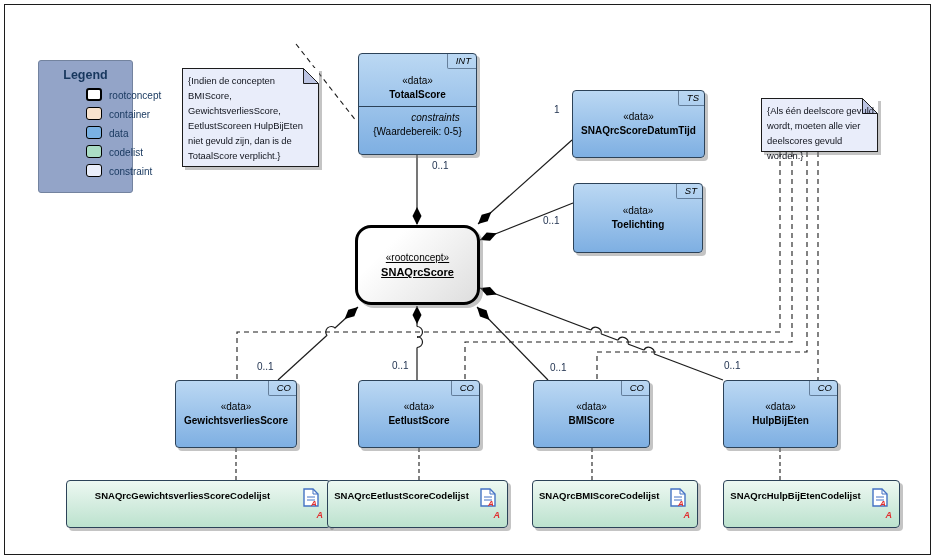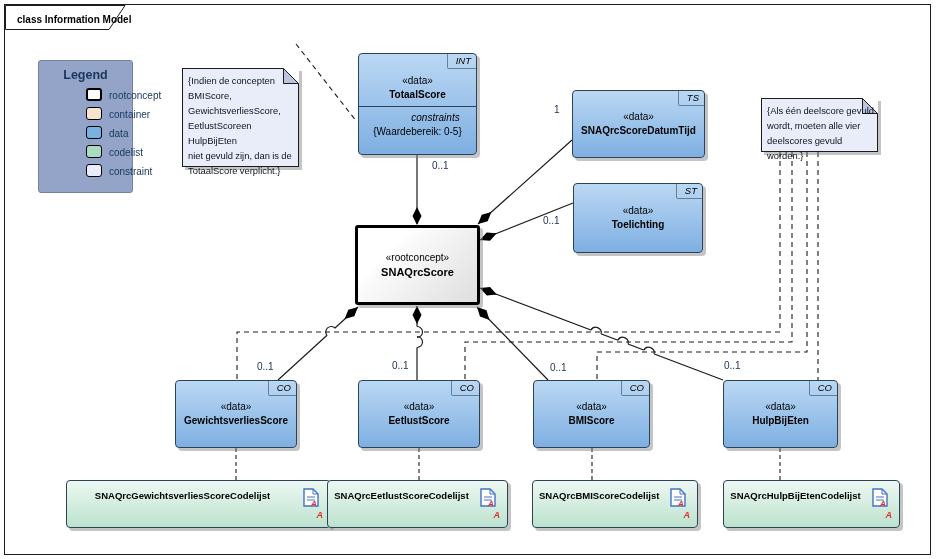--- a/index.html
+++ b/index.html
@@ -22,21 +22,21 @@
   .cls .body{display:flex;flex-direction:column;justify-content:center;align-items:center;height:100%;gap:3px;}
   .cls .stereo{font-size:10px;line-height:11px;text-align:center;}
   .cls .cname{font-size:10px;font-weight:bold;line-height:12px;}
   
   #cls-totaalscore .upper{height:52px;display:flex;flex-direction:column;justify-content:flex-end;
        align-items:center;gap:3px;padding-bottom:5px;box-sizing:border-box;}
   #cls-totaalscore .lower{border-top:1px solid #2c4258;padding-top:5px;display:flex;flex-direction:column;gap:3px;}
   #cls-totaalscore .comp-label{font-size:10px;font-style:italic;margin-left:36px;}
   #cls-totaalscore .comp-text{font-size:10px;}
   
-  #cls-root{background:linear-gradient(135deg,#ffffff 25%,#dedede 100%);border:3px solid #000;border-radius:3px;}
+  #cls-root{background:linear-gradient(135deg,#ffffff 25%,#dedede 100%);border:3px solid #000;border-radius:16px;text-decoration:underline;}
   
   .codelist{position:absolute;box-sizing:border-box;border:1.3px solid #2c4258;border-radius:4px;
             background:linear-gradient(180deg,#EDF8F2 0%,#BCE2CE 100%);
             box-shadow:3px 3px 0 rgba(125,125,125,.45);}
   .codelist .clname{position:absolute;left:6px;right:38px;top:9px;text-align:center;
                     font-size:9.5px;font-weight:bold;white-space:nowrap;}
   .codelist .doc-icon{position:absolute;right:11px;top:7px;}
   .codelist .corner-a{position:absolute;right:7px;bottom:7px;font-size:9px;font-weight:bold;
                       font-style:italic;color:#E03030;line-height:9px;}
   
@@ -60,26 +60,20 @@
   .lrow .llabel{font-size:10px;color:#17375E;line-height:11px;}
   
   .mult{position:absolute;font-size:10px;color:#1d2f4d;white-space:nowrap;}
 </style>
 </head>
 <body>
 
 <div id="canvas">
 
   <div id="frame-border"></div>
-  <div id="frame-tab">
-    <svg width="126" height="26">
-      <path d="M0.5,0.5 L120,0.5 L104,24.5 L0.5,24.5 Z" fill="#ffffff" stroke="#1c1c1c" stroke-width="1"></path>
-    </svg>
-    <div id="frame-tab-label">class Information Model</div>
-  </div>
 
   <svg id="connectors">
     <g stroke="#1c1c1c" stroke-width="1.2" fill="none">
       <path d="M417,155 L417,224"></path>
       <path d="M572,140 L478,224"></path>
       <path d="M573,203 L480,240"></path>
       <path d="M723,380 L480,288"></path>
       <path d="M548,380 L477,307"></path>
       <path d="M417,380 L417,306"></path>
       <path d="M278,380 L358,307"></path>
@@ -158,21 +152,21 @@
     <div class="lrow">
       <span class="swatch sw-codelist"></span>
       <span class="llabel">codelist</span>
     </div>
     <div class="lrow">
       <span class="swatch sw-constraint"></span>
       <span class="llabel">constraint</span>
     </div>
   </div>
 
-  <div class="note" style="left:182px;top:68px;width:117px;height:99px;">
+  <div class="note" style="left:182px;top:68px;width:137px;height:99px;">
     <svg class="ear" width="16" height="16">
       <path d="M0,0 L16,0 L16,16 Z" fill="#ffffff"></path>
       <path d="M0.5,0.5 L15.5,15.5 L0.5,15.5 Z" fill="#BCC4E2" stroke="#1c1c1c" stroke-width="1"></path>
     </svg>
     <div class="ntext">{Indien de concepten
 BMIScore,
 GewichtsverliesScore,
 EetlustScoreen HulpBijEten
 niet gevuld zijn, dan is de
 TotaalScore verplicht.}</div>

